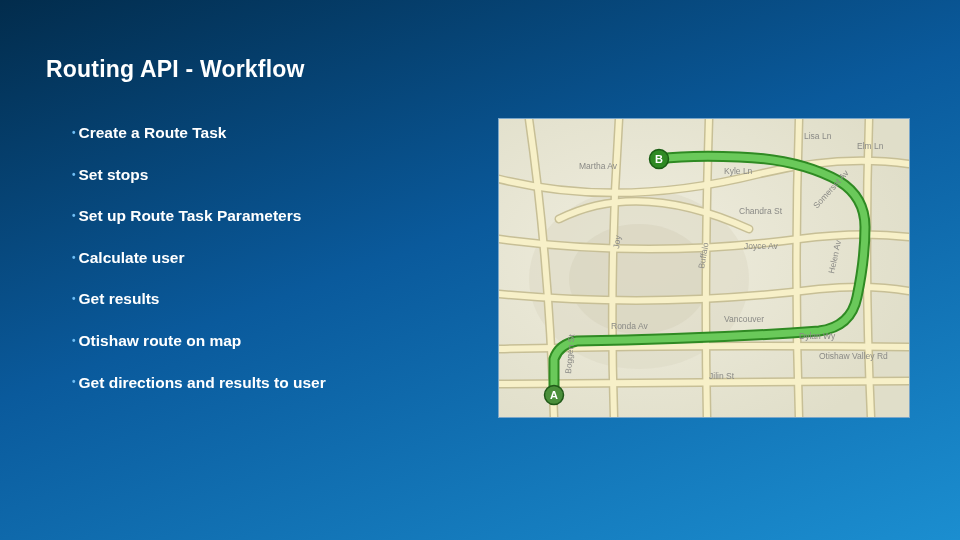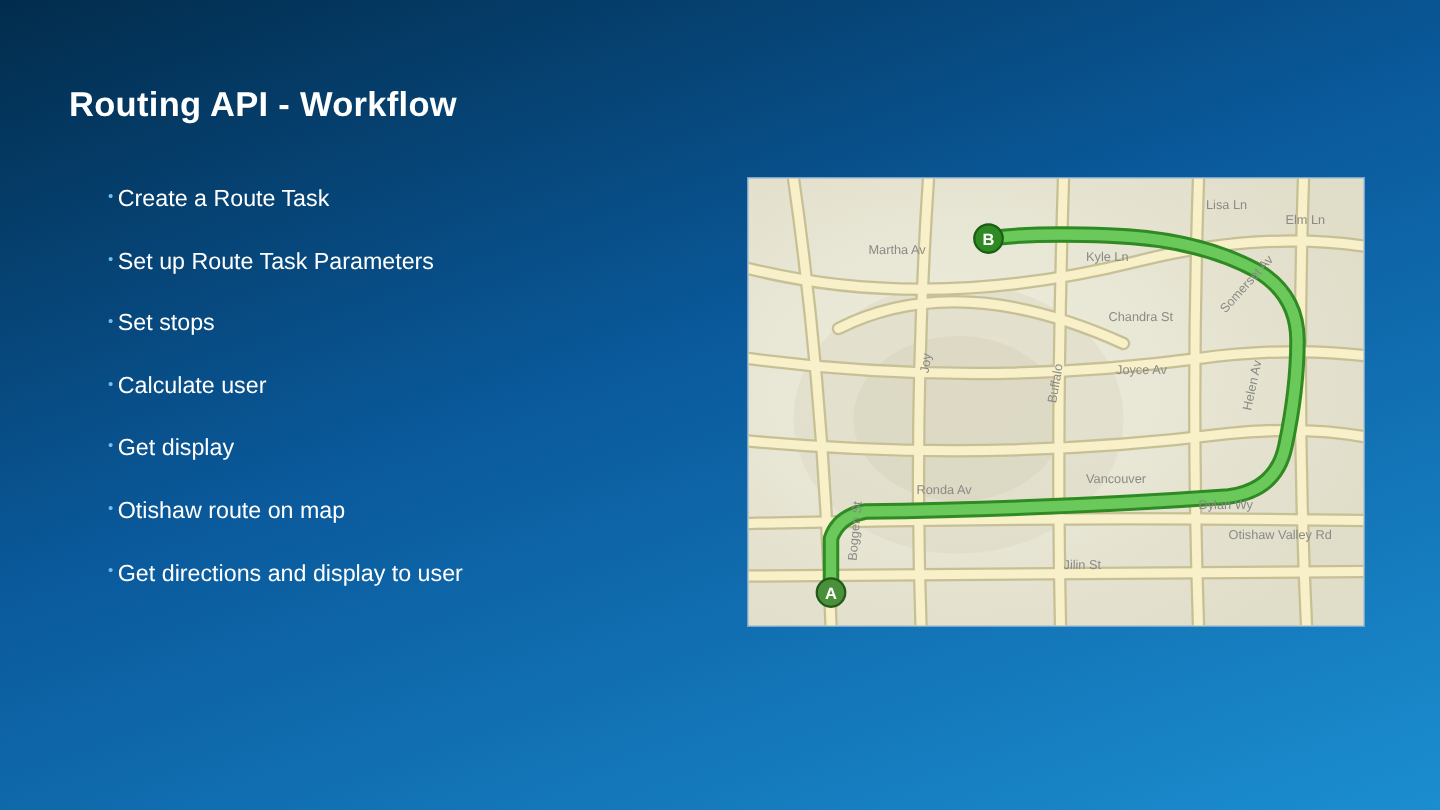--- a/index.html
+++ b/index.html
@@ -28,21 +28,21 @@
   }
   .bullets {
     position: absolute;
     top: 124px;
     left: 72px;
     width: 420px;
   }
   .bullet {
     color: #ffffff;
     font-size: 15.5px;
-    font-weight: normal;
+    font-weight: bold;
     margin-bottom: 23px;
     line-height: 1.2;
   }
   .bullet .dot {
     color: #6fbef5;
     font-size: 10px;
     vertical-align: middle;
     margin-right: 3px;
     position: relative;
     top: -1px;
@@ -70,26 +70,26 @@
 </style>
 </head>
 <body>
 
 <div class="slide">
 
   <div class="title">Routing API - Workflow</div>
 
   <div class="bullets">
     <div class="bullet"><span class="dot">•</span><span>Create a Route Task</span></div>
+    <div class="bullet"><span class="dot">•</span><span>Set stops</span></div>
     <div class="bullet"><span class="dot">•</span><span>Set up Route Task Parameters</span></div>
-    <div class="bullet"><span class="dot">•</span><span>Set stops</span></div>
     <div class="bullet"><span class="dot">•</span><span>Calculate user</span></div>
-    <div class="bullet"><span class="dot">•</span><span>Get display</span></div>
+    <div class="bullet"><span class="dot">•</span><span>Get results</span></div>
     <div class="bullet"><span class="dot">•</span><span>Otishaw route on map</span></div>
-    <div class="bullet"><span class="dot">•</span><span>Get directions and display to user</span></div>
+    <div class="bullet"><span class="dot">•</span><span>Get directions and results to user</span></div>
   </div>
 
   <div class="map">
     <svg viewBox="0 0 410 298">
 
       <defs>
         <radialGradient id="ter" cx="35%" cy="45%" r="70%">
           <stop offset="0%" stop-color="#efedde"></stop>
           <stop offset="100%" stop-color="#e0dec9"></stop>
         </radialGradient>

